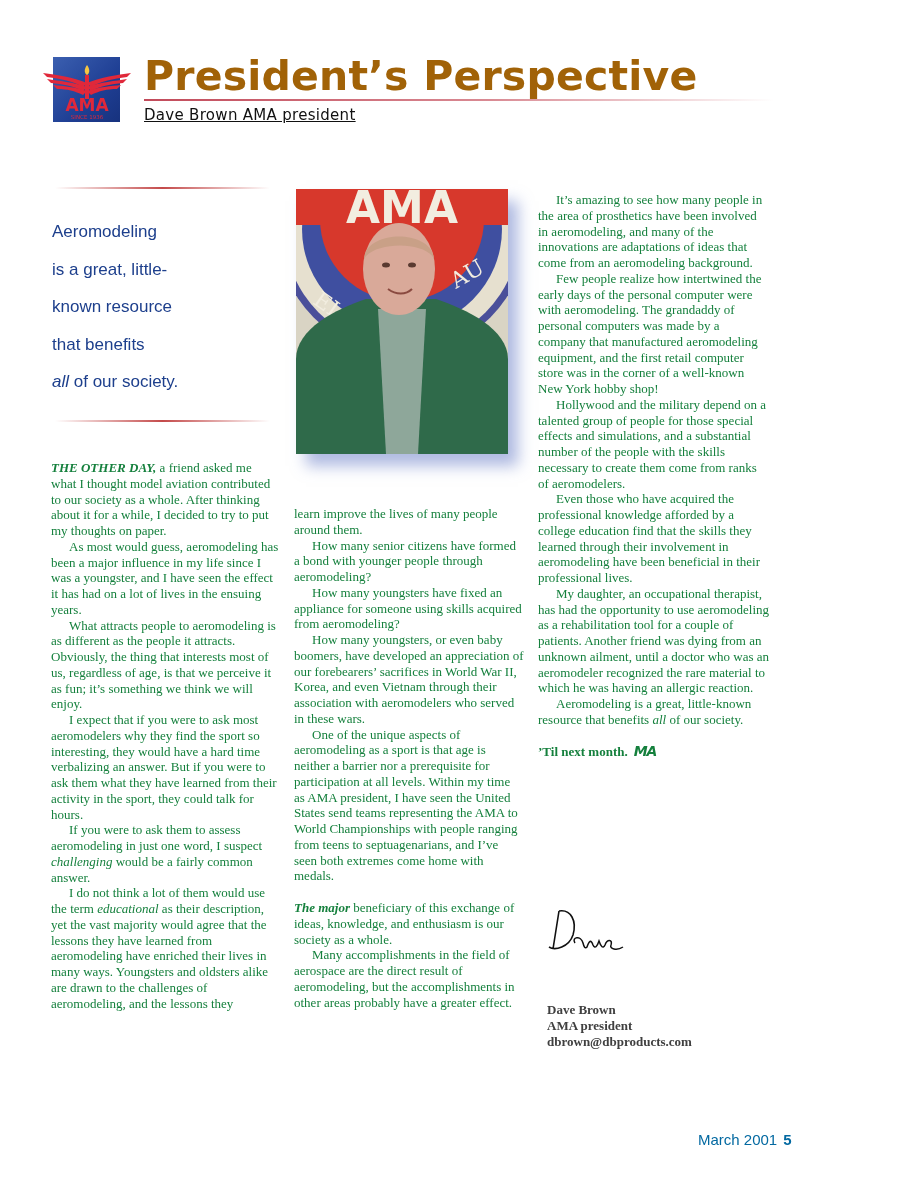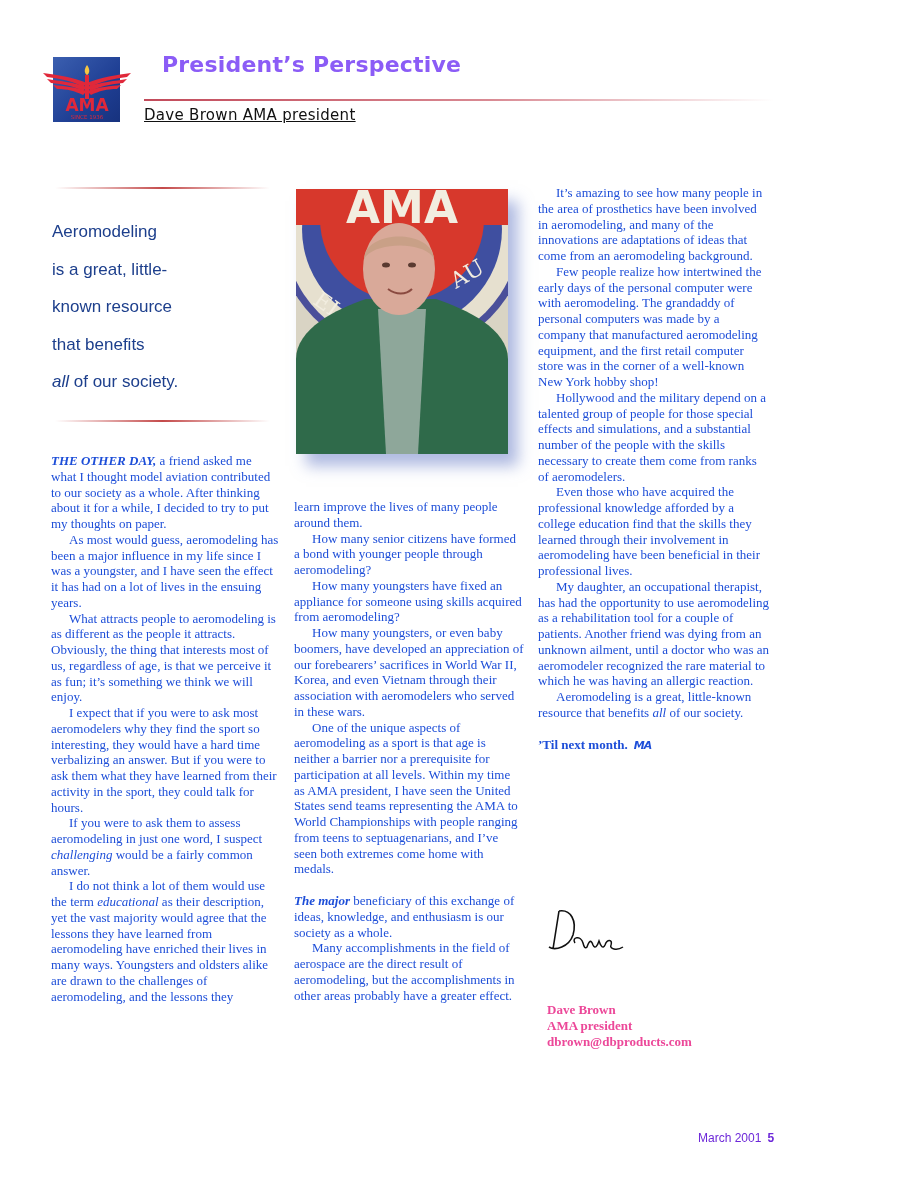--- a/index.html
+++ b/index.html
@@ -1,48 +1,48 @@
 <!DOCTYPE html>
 <html><head>
 <meta charset="utf-8">
 <style>
   html, body { margin: 0; padding: 0; background: #ffffff; }
   body { width: 916px; height: 1186px; position: relative; overflow: hidden; font-family: "Liberation Serif", serif; color: #1a1a1a; }
 
   .logo { position: absolute; left: 53px; top: 57px; width: 67px; height: 65px; background: linear-gradient(135deg, #3b5fb0 0%, #1f3f94 60%, #17327e 100%); }
   .logo svg { position: absolute; left: -10px; top: 0; width: 88px; height: 65px; overflow: visible; }
 
-  .header-title { position: absolute; left: 144px; top: 52px; font-family: "DejaVu Sans", sans-serif; font-weight: bold; font-size: 22px; color: #8b5cf6; letter-spacing: 0.2px; white-space: nowrap; margin-left: 18px; }
+  .header-title { position: absolute; left: 144px; top: 52px; font-family: "DejaVu Sans", sans-serif; font-weight: bold; font-size: 41px; color: #a16207; letter-spacing: 0.2px; white-space: nowrap; }
   .header-rule { position: absolute; left: 144px; top: 99px; width: 630px; height: 2px; background: linear-gradient(90deg, #c24a5a 0%, #d98a93 55%, rgba(240,200,205,0) 100%); }
   .header-sub { position: absolute; left: 144px; top: 106px; font-family: "DejaVu Sans", sans-serif; font-size: 15px; color: #111; white-space: nowrap; letter-spacing: 0.3px; text-decoration: underline; }
 
   .pull-rule { position: absolute; left: 55px; width: 215px; height: 2px; background: linear-gradient(90deg, rgba(230,170,170,0) 0%, #c44a4a 50%, rgba(230,170,170,0) 100%); }
   .pull-quote { position: absolute; left: 52px; top: 213px; width: 230px; font-family: Liberation Sans, sans-serif; font-size: 17px; line-height: 37.5px; color: #1d3f8c; }
   .pull-quote i { font-style: italic; }
 
-  .col { position: absolute; font-size: 13px; line-height: 15.75px; color: #1d4ed8; text-align: left; }
+  .col { position: absolute; font-size: 13px; line-height: 15.75px; color: #15803d; text-align: left; margin-top: 7px; }
   .col p { margin: 0; text-indent: 0; }
   .col p.ind { text-indent: 18px; }
   .col1 { left: 51px; top: 453px; width: 228px; }
   .col2 { left: 294px; top: 499px; width: 230px; }
   .col3 { left: 538px; top: 185px; width: 232px; }
   .gap { height: 16px; }
   .col b { font-weight: bold; font-style: italic; }
 
   .photo-wrap { position: absolute; left: 296px; top: 189px; width: 212px; height: 265px; box-shadow: 10px 12px 14px rgba(110,130,200,0.55); }
   .photo-wrap svg { width: 100%; height: 100%; display: block; }
 
-  .ma-mark { font-family: "DejaVu Sans", sans-serif; font-weight: bold; font-style: italic; font-size: 11px; letter-spacing: -1px; margin-left: 6px; }
+  .ma-mark { font-family: "DejaVu Sans", sans-serif; font-weight: bold; font-style: italic; font-size: 14px; letter-spacing: -1px; margin-left: 6px; }
   .closing { font-weight: bold; }
 
   .signature { position: absolute; left: 545px; top: 903px; width: 90px; height: 55px; }
 
-  .sig-block { position: absolute; left: 547px; top: 1002px; font-weight: bold; font-size: 13px; line-height: 16px; color: #ec4899; }
+  .sig-block { position: absolute; left: 547px; top: 1002px; font-weight: bold; font-size: 13px; line-height: 16px; color: #404040; }
 
-  .footer { position: absolute; left: 698px; top: 1131px; font-family: "Liberation Sans", sans-serif; font-size: 12px; color: #6d28d9; white-space: nowrap; }
+  .footer { position: absolute; left: 698px; top: 1131px; font-family: "Liberation Sans", sans-serif; font-size: 15px; color: #0369a1; white-space: nowrap; }
   .footer .pg { font-weight: bold; margin-left: 6px; }
 </style>
 </head>
 <body>
 
 <div class="logo">
   <svg viewBox="0 0 88 65">
     <g fill="#e0283a">
       <path d="M44 26 C30 20 14 18 0 16 L4 20 C18 22 30 24 40 30 Z"></path>
       <path d="M44 30 C30 25 16 24 4 22 L8 26 C20 27 30 29 40 34 Z"></path>

